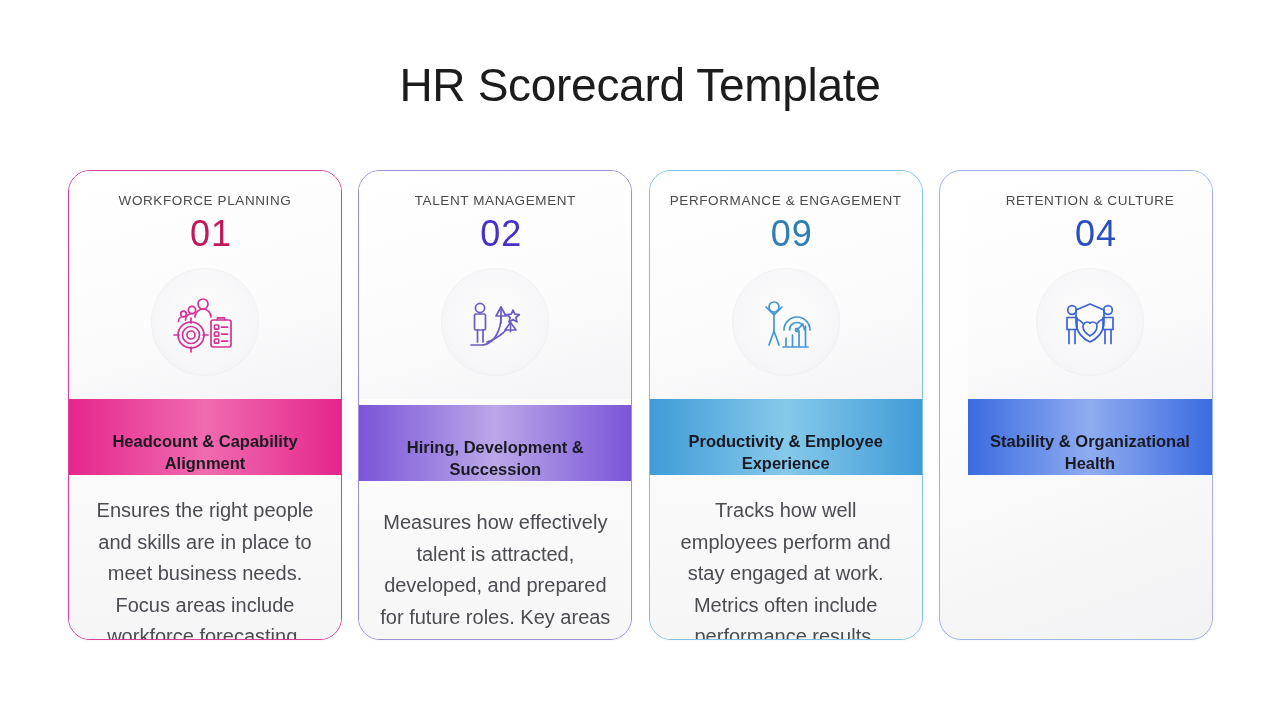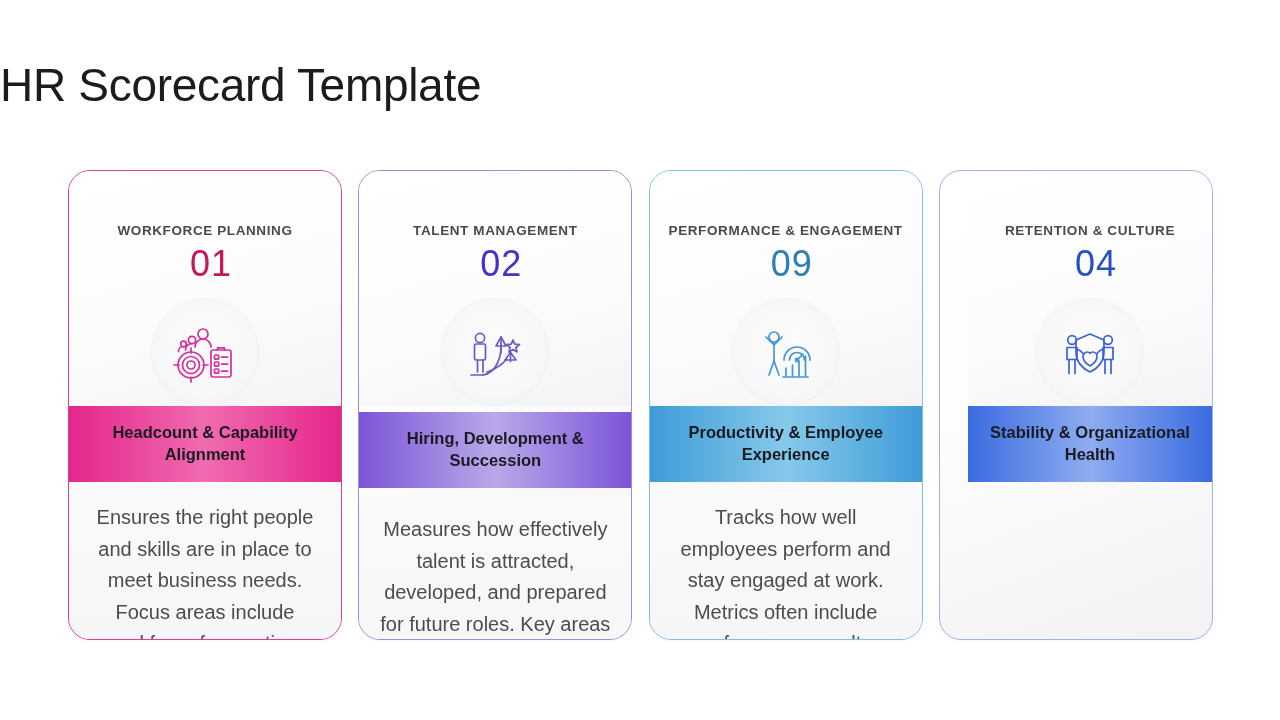--- a/index.html
+++ b/index.html
@@ -6,21 +6,21 @@
   html, body {
     width:1280px; height:720px;
     background:#ffffff;
     font-family:"Liberation Sans", sans-serif;
     overflow:hidden;
   }
   .slide { position:relative; width:1280px; height:720px; background:#fff; }
 
   .page-title {
     position:absolute; top:58px; left:0; width:100%;
-    text-align:left;
+    text-align:center;
     font-size:46px; font-weight:400; color:#1c1c1c;
     letter-spacing:-0.3px;
   }
 
   .cards {
     position:absolute; left:68px; top:170px;
     width:1145px; height:470px;
     display:flex; justify-content:space-between;
   }
 
@@ -37,40 +37,40 @@
 
   .card-top {
     flex:0 0 228px;
     display:flex; flex-direction:column; align-items:center;
     padding-top:22px;
     background:linear-gradient(165deg,#ffffff 0%,#fcfcfd 55%,#f4f4f6 100%);
   }
 
   .card-label {
     font-size:13.5px; color:#4a4a4a; letter-spacing:0.6px;
-    white-space:nowrap; font-weight:700;margin-top:30px;
+    white-space:nowrap; font-weight:400;
   }
 
   .card-number {
     font-size:36px; font-weight:400; line-height:1.22;
     margin-top:4px; letter-spacing:1px;margin-left:12px;
   }
 
   .icon-circle {
     margin-top:12px;
     width:108px; height:108px; border-radius:50%;
     background:radial-gradient(circle at 50% 45%, #fcfcfc 0%, #f7f7f9 62%, #efeff2 100%);
     box-shadow:inset 0 0 0 1px rgba(0,0,0,0.025);
     display:flex; align-items:center; justify-content:center;
   }
   .icon-circle svg { width:64px; height:64px; display:block; }
 
   .banner {
     flex:0 0 76px;
-    display:flex; align-items:center; justify-content:center;
+    display:flex; align-items:flex-end; justify-content:center;
     text-align:center;
     padding:0 16px;
   }
   .banner-text {
     font-size:16.5px; font-weight:bold; color:#1a1a22; line-height:1.32;
   }
 
   .desc {
     flex:1;
     padding:20px 20px 0 20px;

